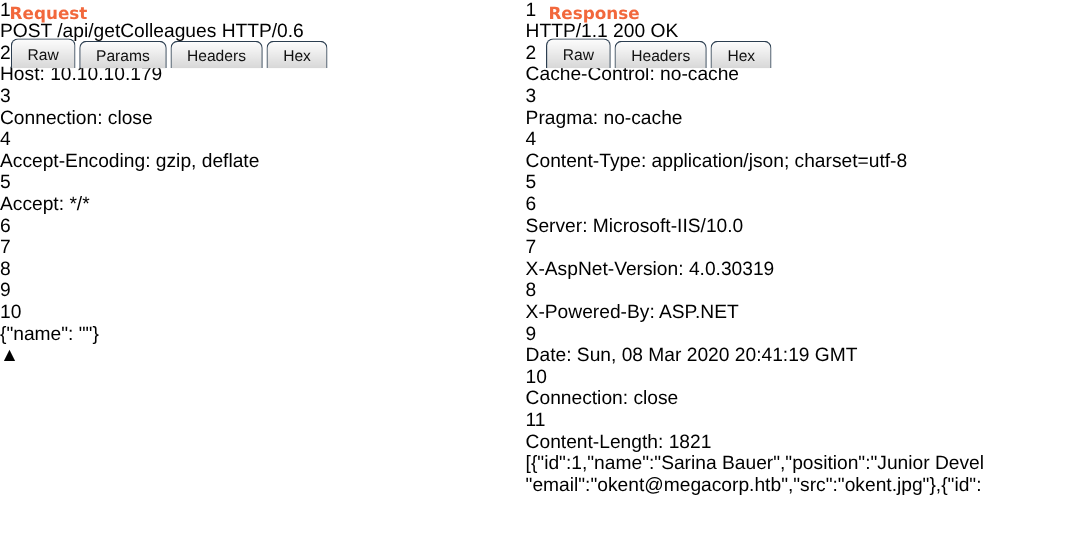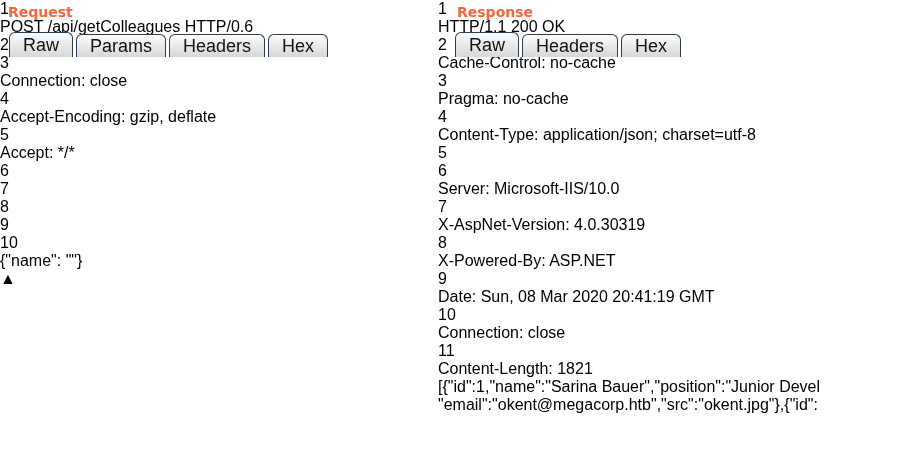--- a/index.html
+++ b/index.html
@@ -8,21 +8,21 @@
   .panel{position:absolute;top:0;height:463px;}
   .panel.req{left:0;width:419px;}
   .panel.resp{left:438px;width:470px;}
   .panel-title{position:absolute;top:4px;margin:0;font-size:14px;font-weight:bold;color:#f2683c;
                font-family:"DejaVu Sans","Liberation Sans",sans-serif;}
   .req .panel-title{left:8px;}
   .resp .panel-title{left:19px;}
   .tabs{position:absolute;top:33px;height:24px;display:flex;align-items:flex-end;gap:3px;z-index:3;}
   .req .tabs{left:9px;}
   .resp .tabs{left:17px;}
-  .tab{height:22px;padding:0 13px;display:flex;align-items:center;font-size:18px;color:#111;
+  .tab{height:22px;padding:0 13px;display:flex;align-items:center;font-size:13px;color:#111;
        border:1px solid #2c3e50;border-bottom:none;border-radius:6px 6px 0 0;
        background:linear-gradient(#fcfcfc,#d7d7d7);cursor:default;}
   .tab.selected{height:24px;background:linear-gradient(#6d captains 0;}
   .tab.selected{height:24px;background:linear-gradient(#6e869b,#b9c8d7 55%,#d4dfe9);}
   .tabstrip{position:absolute;top:57px;left:0;right:0;height:6px;
             background:linear-gradient(#b7c6d4,#9db1c4);
             border-top:1px solid #32424f;border-bottom:1px solid #8b9db0;z-index:2;}
   .editor{position:absolute;top:64px;bottom:0;left:0;
           font-family:"DejaVu Sans Mono","Liberation Mono",monospace;
           font-size:12px;line-height:17px;overflow:hidden;}
@@ -70,20 +70,21 @@
         <div class="tab">Hex</div>
       </div>
     <div class="tabstrip"></div>
     <div class="editor" id="req-editor">
         <div class="row">
           <div class="num">1</div>
           <div class="code">POST /api/getColleagues HTTP/0.6</div>
         </div>
         <div class="row">
           <div class="num">2</div>
+          <div class="code"><span class="hk">Host</span>: 10.10.10.179</div>
         </div>
         <div class="row">
           <div class="num">3</div>
           <div class="code"><span class="hk">Connection</span>: close</div>
         </div>
         <div class="row">
           <div class="num">4</div>
           <div class="code"><span class="hk">Accept-Encoding</span>: gzip, deflate</div>
         </div>
         <div class="row">

